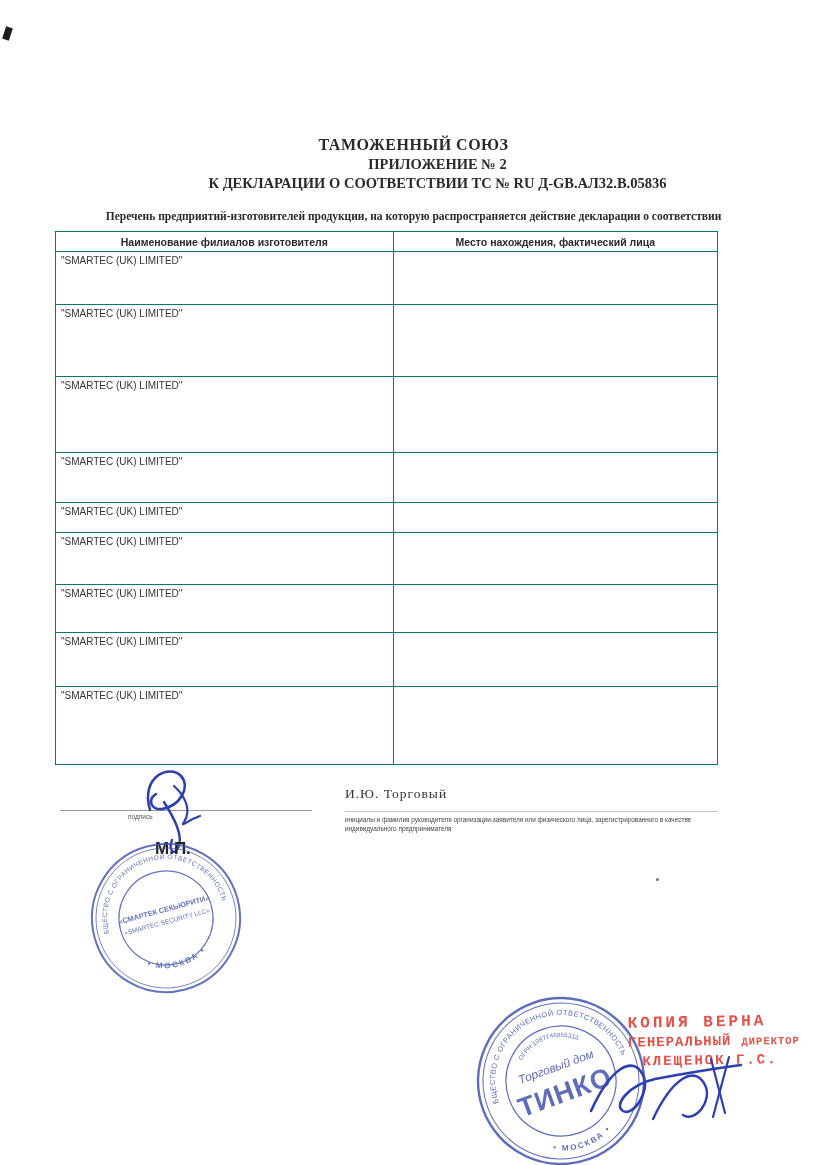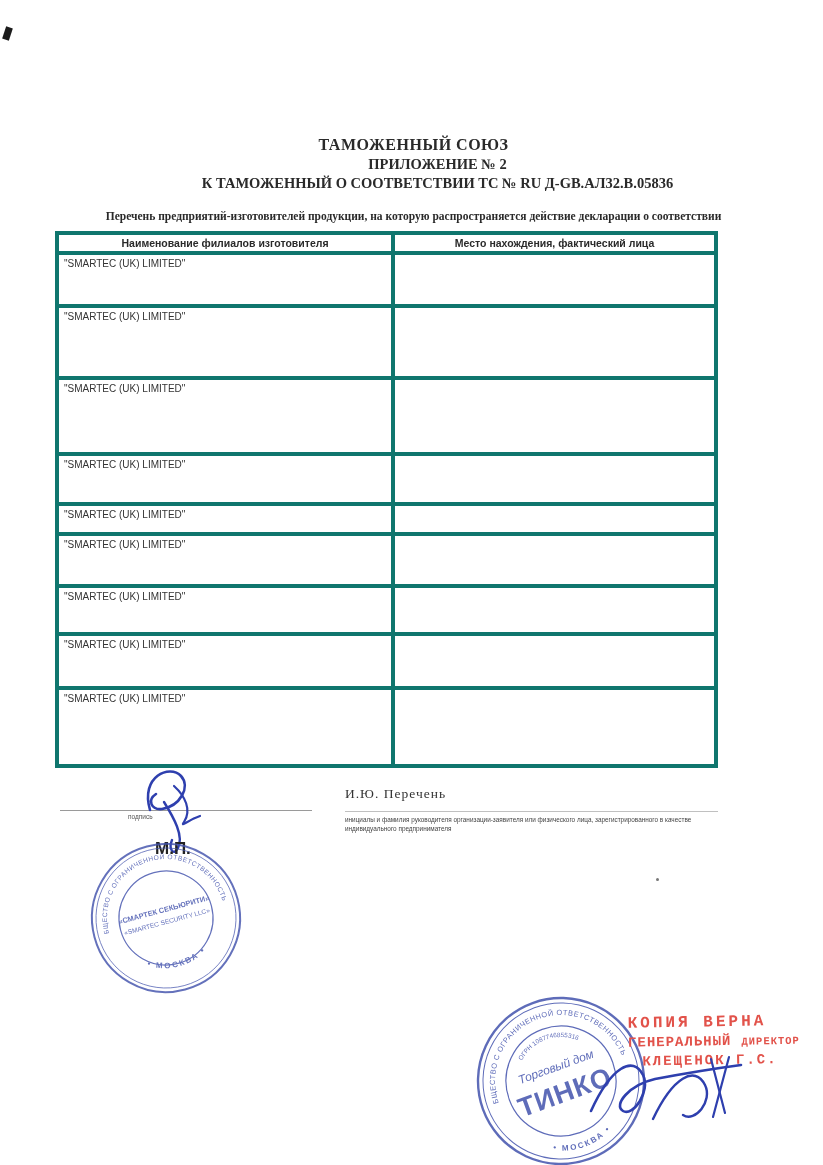--- a/index.html
+++ b/index.html
@@ -13,21 +13,21 @@
 
   .titles { position:absolute; top:136px; left:4px; right:0; text-align:center; font-family:"Liberation Serif", serif; }
   .t1 { font-size:16px; font-weight:bold; letter-spacing:0.5px; }
   .t2 { font-size:14.5px; font-weight:bold; margin-top:2px;padding-left:48px; }
   .subtitle { font-size:11.5px; font-weight:bold; width:655px; margin:17px auto 0; line-height:1.25; }
 
   table.mtable {
     position:absolute; left:55px; top:231px; width:663px;
     border-collapse:collapse; table-layout:fixed;
   }
-  table.mtable th, table.mtable td { border:4px solid #0f766e; }
+  table.mtable th, table.mtable td { border:1px solid #0f766e; }
   table.mtable th {
     height:20px; font-size:10.5px; font-weight:bold; text-align:center; vertical-align:middle; padding:1px 2px;
   }
   table.mtable td {
     vertical-align:top; text-align:left; font-size:10px; padding:3px 5px; color:#333;
   }
   .colname { width:51%; } .coladdr { width:49%; }
 
   .sig-line { position:absolute; left:60px; top:810px; width:252px; border-bottom:1px solid #9a9a9a; }
   .sig-caption { position:absolute; left:128px; top:813px; font-size:6.5px; color:#555; }
@@ -59,21 +59,21 @@
 <body>
 
 <div class="page">
 
   <div class="corner-mark"></div>
   <div class="speck"></div>
 
   <div class="titles">
     <div class="t1">ТАМОЖЕННЫЙ СОЮЗ</div>
     <div class="t2">ПРИЛОЖЕНИЕ № 2</div>
-    <div class="t2">К ТАМОЖЕННЫЙ О СООТВЕТСТВИИ ТС № RU Д-GB.АЛ32.В.05836</div>
+    <div class="t2">К ДЕКЛАРАЦИИ О СООТВЕТСТВИИ ТС № RU Д-GB.АЛ32.В.05836</div>
     <div class="subtitle">Перечень предприятий-изготовителей продукции, на которую распространяется действие декларации о соответствии</div>
   </div>
 
   <table class="mtable">
     <thead>
       <tr>
         <th class="colname">Наименование филиалов изготовителя</th>
         <th class="coladdr">Место нахождения, фактический  лица</th>
       </tr>
     </thead>
@@ -120,21 +120,21 @@
   <div class="sig-line"></div>
   <div class="sig-caption">подпись</div>
 
   <svg class="sig1" viewBox="0 0 145 100">
     <path class="ink" stroke-width="2.6" d="M 40,52 C 30,18 60,6 71,18 C 81,29 70,48 52,51 C 41,52 37,42 46,36"></path>
     <path class="ink" stroke-width="2.2" d="M 64,28 C 75,38 82,52 74,64 C 70,70 78,62 90,58"></path>
     <path class="ink" stroke-width="2.4" d="M 54,44 C 64,60 74,78 68,90 C 64,98 58,92 62,82"></path>
   </svg>
 
   <div class="name-line"></div>
-  <div class="signer-name">И.Ю. Перечень</div>
+  <div class="signer-name">И.Ю. Торговый</div>
   <div class="signer-caption">инициалы и фамилия руководителя организации-заявителя или физического лица, зарегистрированного в качестве индивидуального предпринимателя</div>
   <div class="seal-abbr">М.П.</div>
 
   <svg class="stamp1" viewBox="0 0 160 160">
     <defs>
       <path id="s1top" d="M 21,80 A 59,59 0 0 1 139,80"></path>
       <path id="s1bot" d="M 25,88 A 57,57 0 0 0 135,88"></path>
     </defs>
     <circle class="stamp-stroke" cx="80" cy="80" r="74" stroke-width="2"></circle>
     <circle class="stamp-stroke" cx="80" cy="80" r="70" stroke-width="0.8"></circle>

